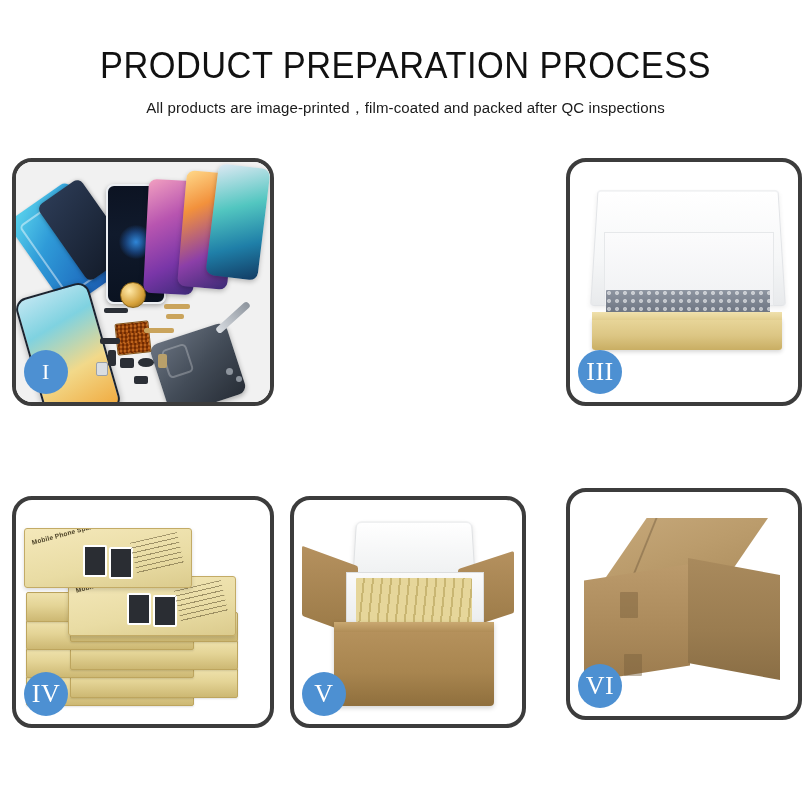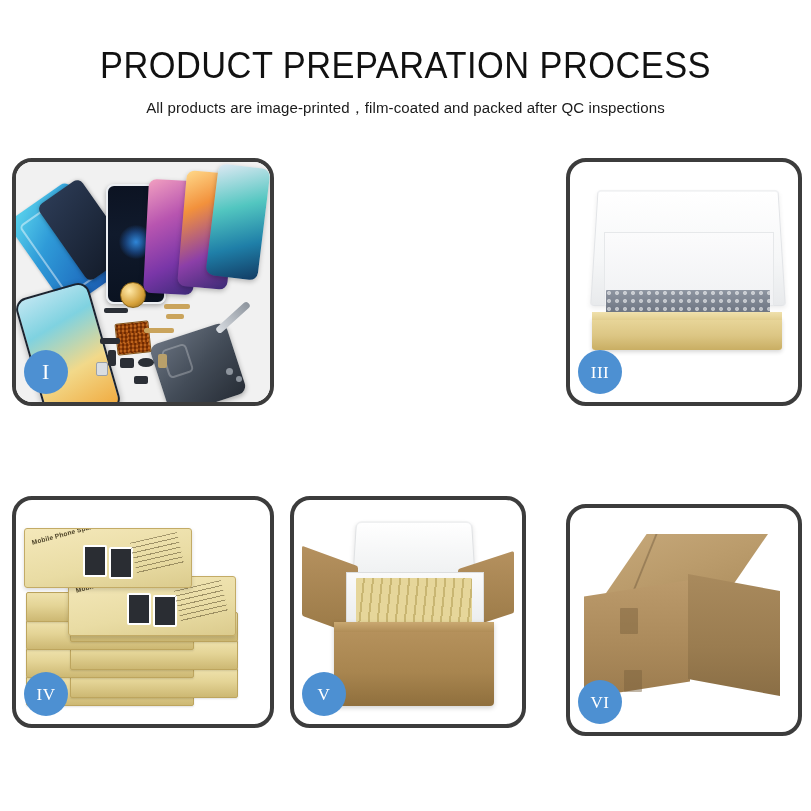--- a/index.html
+++ b/index.html
@@ -37,35 +37,35 @@
     box-sizing:border-box;
   }
   .panel .stage{position:absolute;inset:0;overflow:hidden;}
 
   
   .p1{left:12px;  top:158px; width:262px; height:248px;}
   .p2{left:290px; top:158px; width:236px; height:248px;}
   .p3{left:566px; top:158px; width:236px; height:248px;}
   .p4{left:12px;  top:496px; width:262px; height:232px;}
   .p5{left:290px; top:496px; width:236px; height:232px;}
-  .p6{left:566px; top:504px; width:236px; height:232px;}
+  .p6{left:566px; top:488px; width:236px; height:232px;}
 
   .p1 .stage{background:#f1f1f1;}
 
   
   .badge{
     position:absolute;left:8px;bottom:8px;
     width:44px;height:44px;border-radius:50%;
     background:#4d90d2;
     display:flex;align-items:center;justify-content:center;
     color:#ffffff;font-family:"Liberation Serif","DejaVu Serif",serif;
     font-size:22px;line-height:1;letter-spacing:0.5px;
     z-index:30;
   }
-  .badge.sm{font-size:17px;}
+  .badge.sm{font-size:26px;}
 
   
   .phone{position:absolute;border-radius:6px;}
   .pI-film{
     left:14px;top:30px;width:74px;height:106px;
     background:linear-gradient(150deg,#5ed8ee 0%,#2f9bd8 35%,#1f6fc0 75%,#1a4fa0 100%);
     transform:rotate(-35deg);border-radius:8px;
     box-shadow:0 1px 3px rgba(0,0,0,.25);
   }
   .pI-film::after{

